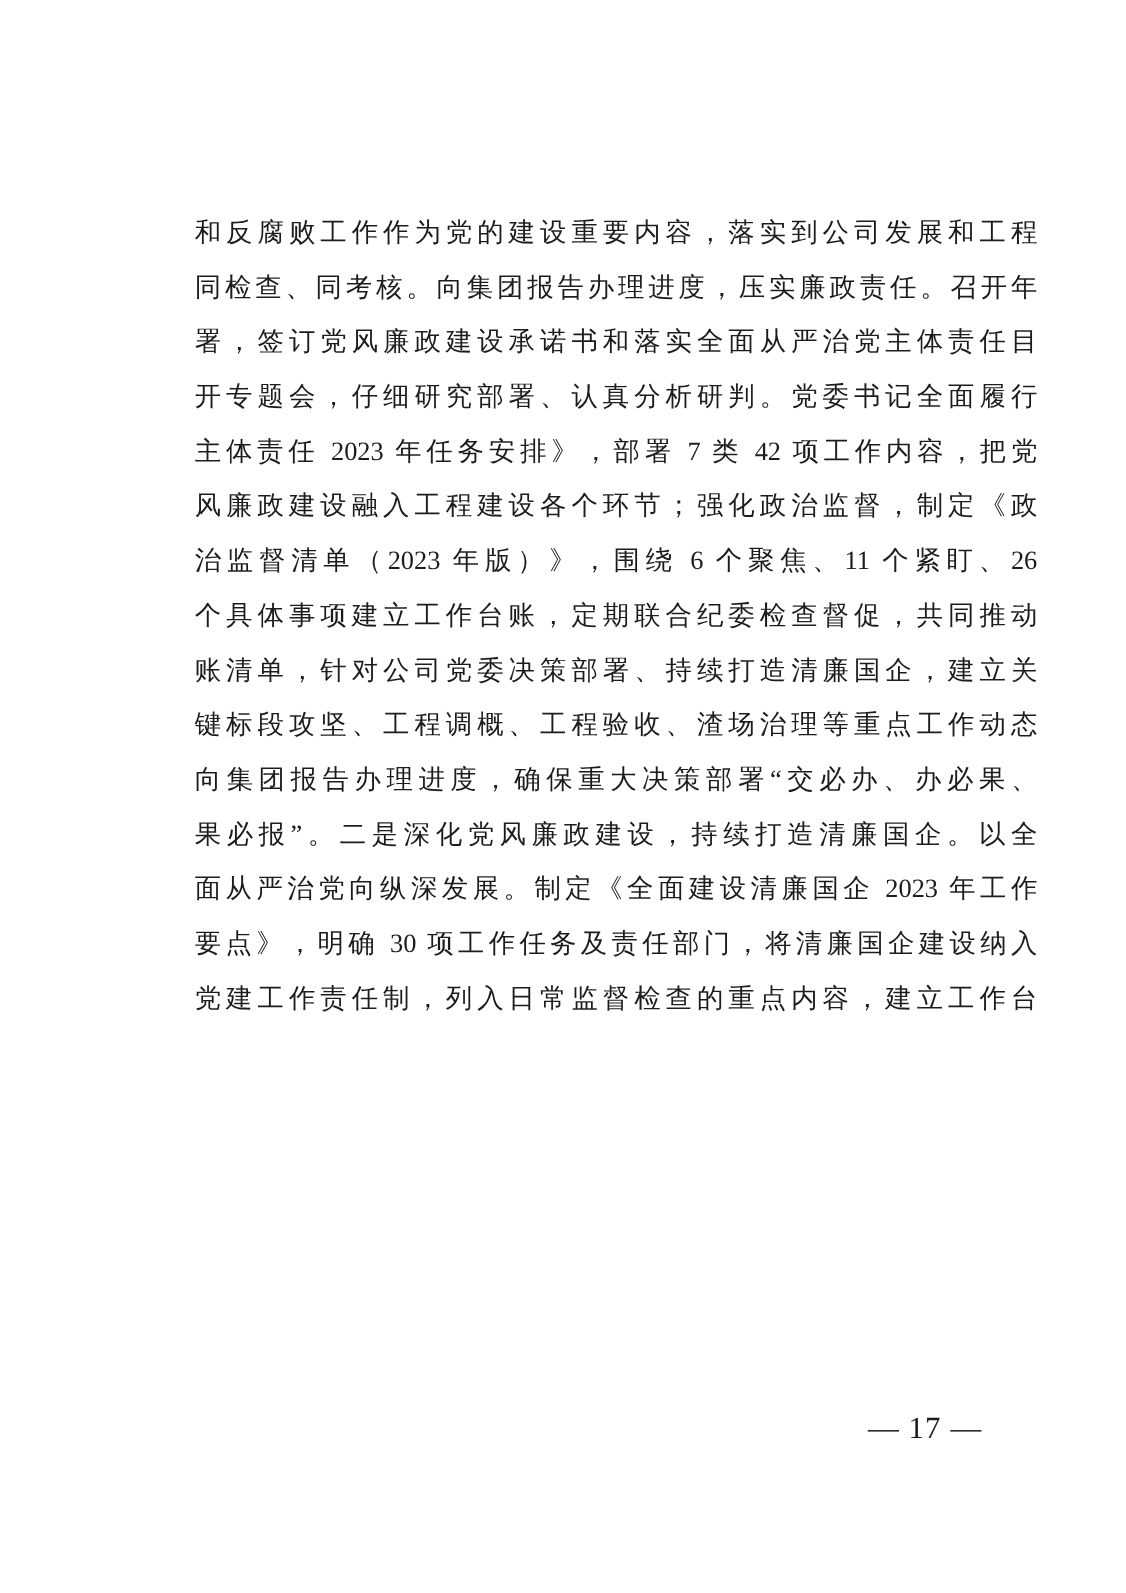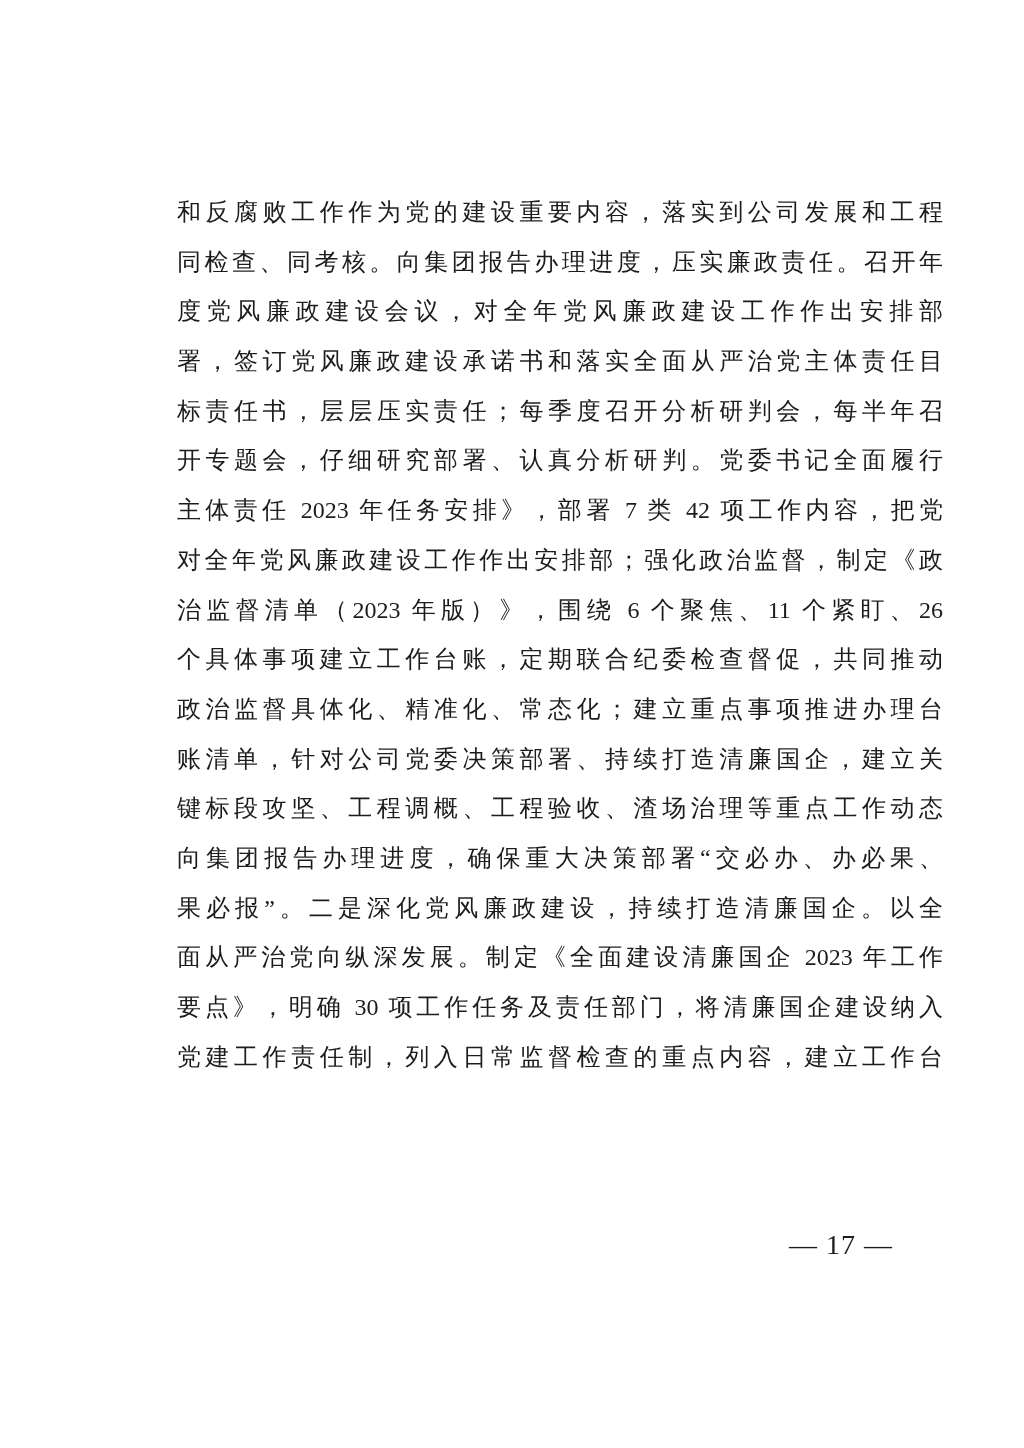--- a/index.html
+++ b/index.html
@@ -30,45 +30,42 @@
     font-size: 24px;
     text-align: justify;
     text-align-last: justify;
     text-justify: distribute;
     white-space: normal;
     overflow: hidden;
     margin-left: 40px;
   }
   .footer {
     position: absolute;
-    top: 1229px;
+    top: 1283px;
     right: 131px;
     font-size: 28px;
     line-height: 32px;
     color: #1c1c1c;
     letter-spacing: 1px;
     white-space: nowrap;
   }
 </style>
 </head>
 <body>
 
 <div class="page">
   <div class="text-block">
     <div class="line">和反腐败工作作为党的建设重要内容，落实到公司发展和工程</div>
     <div class="line">同检查、同考核。向集团报告办理进度，压实廉政责任。召开年</div>
-    <div class="line">度党风廉政建设会议，对全年党风廉政建设工作作出安排部</div>
     <div class="line">署，签订党风廉政建设承诺书和落实全面从严治党主体责任目</div>
-    <div class="line">标责任书，层层压实责任；每季度召开分析研判会，每半年召</div>
     <div class="line">开专题会，仔细研究部署、认真分析研判。党委书记全面履行</div>
     <div class="line">主体责任 2023 年任务安排》，部署 7 类 42 项工作内容，把党</div>
-    <div class="line">对全年党风廉政建设工作作出安排部；强化政治监督，制定《政</div>
+    <div class="line">风廉政建设融入工程建设各个环节；强化政治监督，制定《政</div>
     <div class="line">治监督清单（2023 年版）》，围绕 6 个聚焦、11 个紧盯、26</div>
     <div class="line">个具体事项建立工作台账，定期联合纪委检查督促，共同推动</div>
-    <div class="line">政治监督具体化、精准化、常态化；建立重点事项推进办理台</div>
     <div class="line">账清单，针对公司党委决策部署、持续打造清廉国企，建立关</div>
     <div class="line">键标段攻坚、工程调概、工程验收、渣场治理等重点工作动态</div>
     <div class="line">向集团报告办理进度，确保重大决策部署“交必办、办必果、</div>
     <div class="line">果必报”。二是深化党风廉政建设，持续打造清廉国企。以全</div>
     <div class="line">面从严治党向纵深发展。制定《全面建设清廉国企 2023 年工作</div>
     <div class="line">要点》，明确 30 项工作任务及责任部门，将清廉国企建设纳入</div>
     <div class="line">党建工作责任制，列入日常监督检查的重点内容，建立工作台</div>
   </div>
   <div class="footer">— 17 —</div>
 </div>

